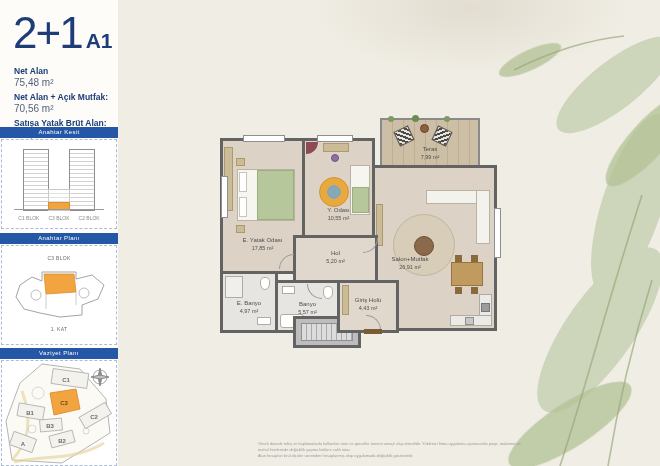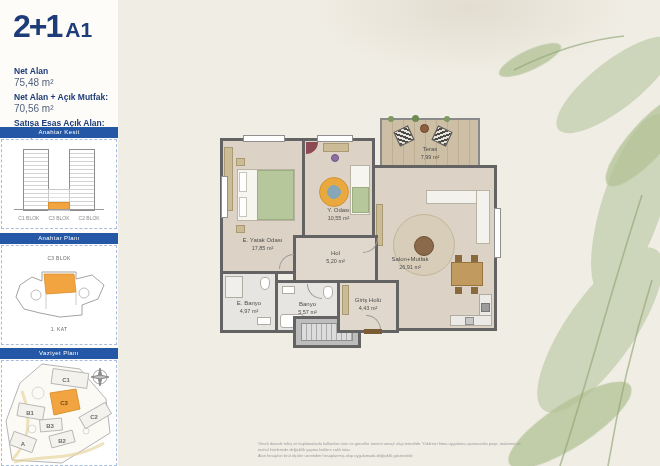--- a/index.html
+++ b/index.html
@@ -5,21 +5,21 @@
   html,body{margin:0;padding:0;}
   .page{position:relative;width:660px;height:466px;background:#f0ede4;overflow:hidden;
         font-family:"Liberation Sans",sans-serif;}
   
   .wash-top{position:absolute;left:240px;top:-40px;width:420px;height:160px;
     background:radial-gradient(ellipse 55% 60% at 55% 30%, #e2ddd0 0%, rgba(226,221,208,0) 70%);}
   .bg-art{position:absolute;right:0;top:0;pointer-events:none;}
   
   .sidebar{position:absolute;left:0;top:0;width:118px;height:466px;background:#fdfcf9;}
   .title-row{position:absolute;left:13px;top:8px;white-space:nowrap;}
-  .title{font-size:32px;font-weight:bold;color:#1d3c78;letter-spacing:-2px;}
+  .title{font-size:44px;font-weight:normal;color:#1d3c78;letter-spacing:-2px;}
   .title-suffix{font-size:21px;font-weight:bold;color:#1d3c78;margin-left:4px;}
   .stats{position:absolute;left:14px;top:66px;width:100px;}
   .stat-label{font-size:8.5px;font-weight:bold;color:#1d3c78;line-height:1.25;}
   .stat-value{font-size:10px;color:#54627e;line-height:1.25;margin-bottom:3px;}
   .bar{position:absolute;left:0;width:118px;height:11px;background:#2457a5;color:#fff;
        font-size:6px;text-align:center;line-height:11px;letter-spacing:.4px;}
   .sbox{position:absolute;left:1px;width:116px;background:#ffffff;border:1px dashed #a9bcdd;box-sizing:border-box;}
   
   .tower{position:absolute;border:1px solid #8f8f8f;
          background:repeating-linear-gradient(to bottom,#ffffff 0 3px,#d2d2d2 3px 4px);}
@@ -71,21 +71,21 @@
 
     <div class="title-row">
       <span class="title">2+1</span><span class="title-suffix">A1</span>
     </div>
 
     <div class="stats">
       <div class="stat-label">Net Alan</div>
       <div class="stat-value">75,48 m²</div>
       <div class="stat-label">Net Alan + Açık Mutfak:</div>
       <div class="stat-value">70,56 m²</div>
-      <div class="stat-label">Satışa Esas Açık Alan:</div>
+      <div class="stat-label">Satışa Yatak Brüt Alan:</div>
       <div class="stat-value">117,58 m²</div>
     </div>
 
     <div class="bar" style="top:127px;">Anahtar Kesit</div>
     <div class="sbox" style="top:139px;height:90px;">
       <div class="tower" style="left:21px;top:9px;width:24px;height:60px;"></div>
       <div class="tower" style="left:67px;top:9px;width:24px;height:60px;"></div>
       <div class="lowblock" style="left:46px;top:49px;width:20px;height:20px;"></div>
       <div class="hl-orange" style="left:46px;top:62px;width:20px;height:6px;"></div>
       <div class="baseline" style="left:12px;top:69px;width:90px;"></div>

